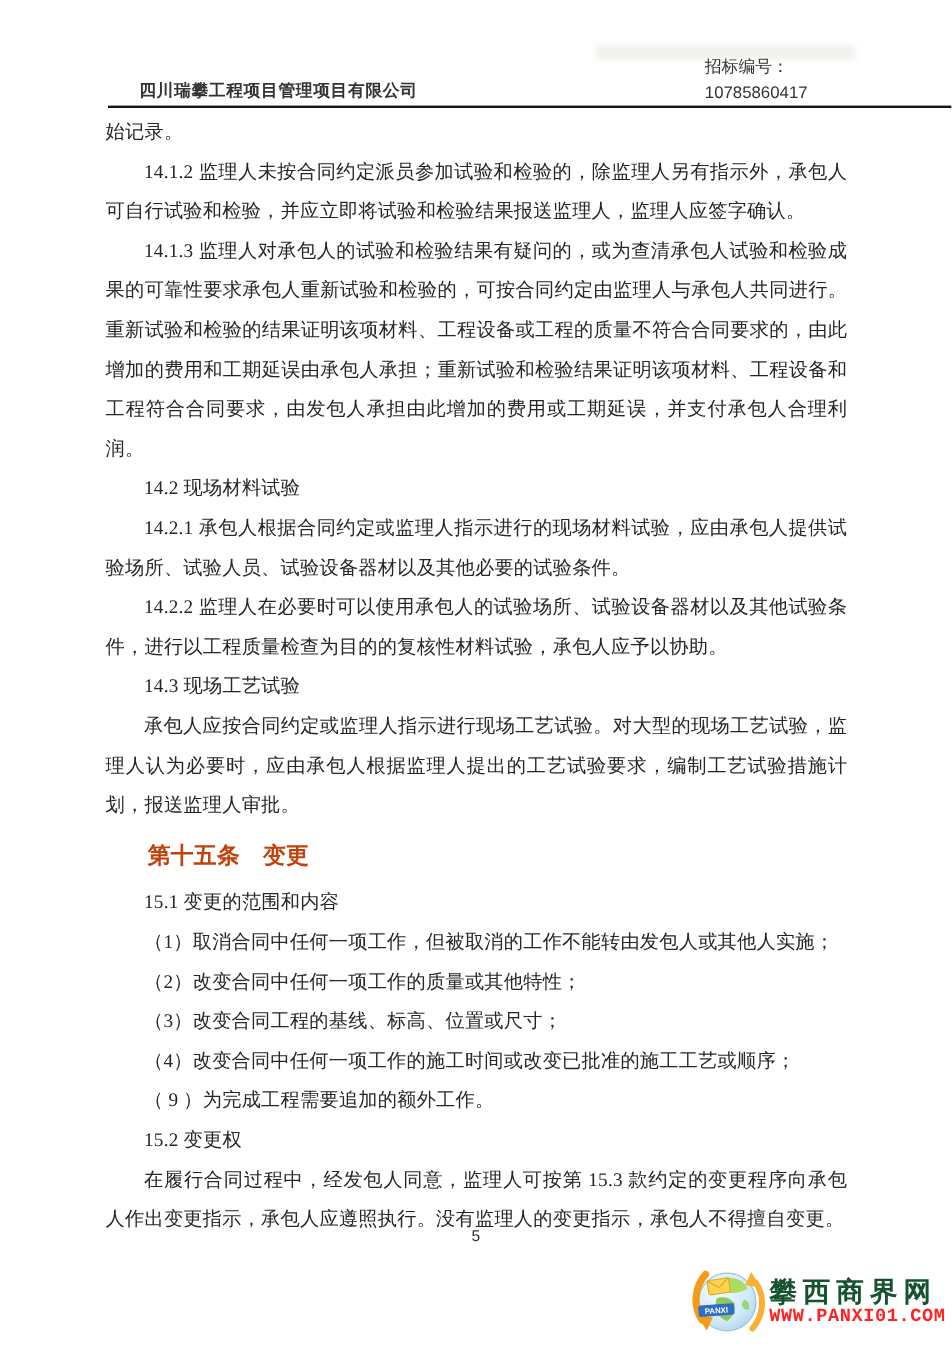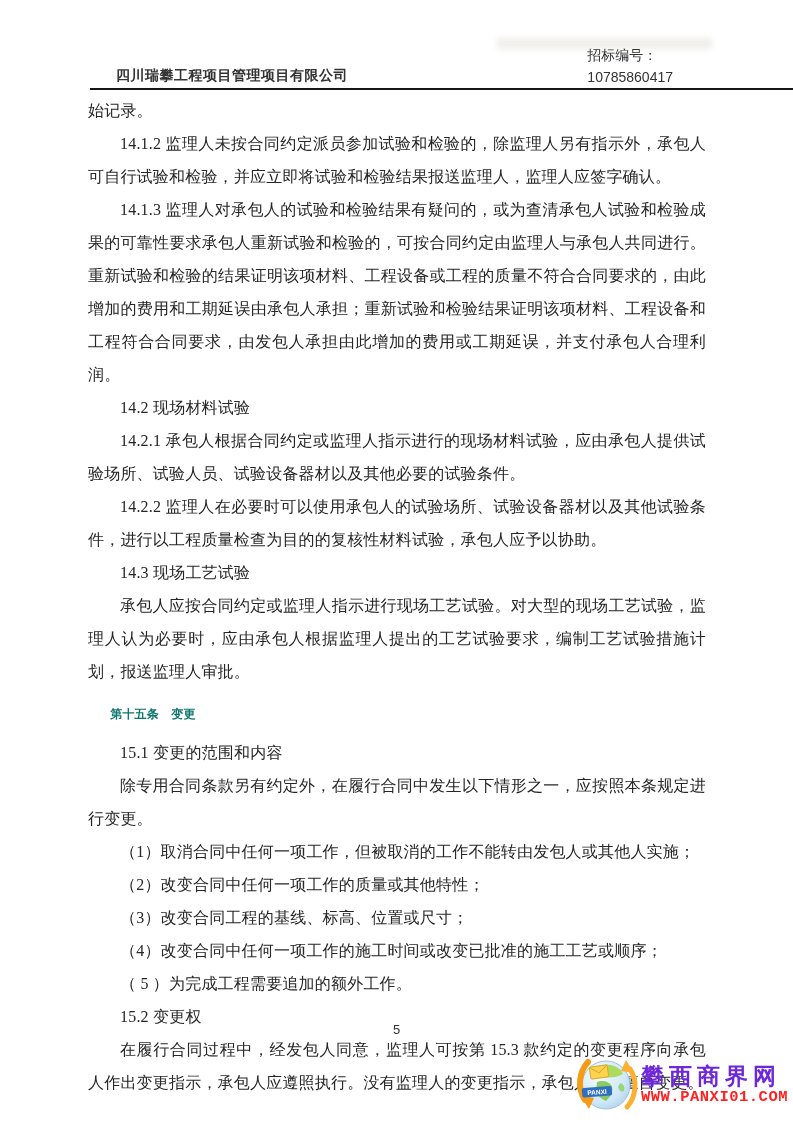--- a/index.html
+++ b/index.html
@@ -53,25 +53,25 @@
     font-size:16px;
     line-height:33px;
     text-align:justify;
     letter-spacing:.2px;
   }
   .doc p{margin:0;text-indent:2em;}
   .doc p.cont{text-indent:0;}
   .doc .heading{
     font-family:"Liberation Sans","DejaVu Sans",sans-serif;
     font-weight:bold;
-    font-size:12px;
+    font-size:19px;
     line-height:36px;
     margin:8px 0 4px 0;
     text-indent:1.85em;
-    color:#0f766e;
+    color:#c2410c;
   }
   
   .page-footer{
     position:absolute;
     left:0;right:0;top:1022px;
     text-align:center;
     font-family:"Liberation Sans","DejaVu Sans",sans-serif;
     font-size:13px;
     line-height:16px;
     color:#333;
@@ -120,26 +120,25 @@
   <p class="cont">始记录。</p>
   <p>14.1.2 监理人未按合同约定派员参加试验和检验的，除监理人另有指示外，承包人可自行试验和检验，并应立即将试验和检验结果报送监理人，监理人应签字确认。</p>
   <p>14.1.3 监理人对承包人的试验和检验结果有疑问的，或为查清承包人试验和检验成果的可靠性要求承包人重新试验和检验的，可按合同约定由监理人与承包人共同进行。重新试验和检验的结果证明该项材料、工程设备或工程的质量不符合合同要求的，由此增加的费用和工期延误由承包人承担；重新试验和检验结果证明该项材料、工程设备和工程符合合同要求，由发包人承担由此增加的费用或工期延误，并支付承包人合理利润。</p>
   <p>14.2 现场材料试验</p>
   <p>14.2.1 承包人根据合同约定或监理人指示进行的现场材料试验，应由承包人提供试验场所、试验人员、试验设备器材以及其他必要的试验条件。</p>
   <p>14.2.2 监理人在必要时可以使用承包人的试验场所、试验设备器材以及其他试验条件，进行以工程质量检查为目的的复核性材料试验，承包人应予以协助。</p>
   <p>14.3 现场工艺试验</p>
   <p>承包人应按合同约定或监理人指示进行现场工艺试验。对大型的现场工艺试验，监理人认为必要时，应由承包人根据监理人提出的工艺试验要求，编制工艺试验措施计划，报送监理人审批。</p>
   <p class="heading">第十五条　变更</p>
   <p>15.1 变更的范围和内容</p>
-  <p>除专用合同条款另有约定外，在履行合同中发生以下情形之一，应按照本条规定进行变更。</p>
   <p>（1）取消合同中任何一项工作，但被取消的工作不能转由发包人或其他人实施；</p>
   <p>（2）改变合同中任何一项工作的质量或其他特性；</p>
   <p>（3）改变合同工程的基线、标高、位置或尺寸；</p>
   <p>（4）改变合同中任何一项工作的施工时间或改变已批准的施工工艺或顺序；</p>
-  <p>（ 5 ）为完成工程需要追加的额外工作。</p>
+  <p>（ 9 ）为完成工程需要追加的额外工作。</p>
   <p>15.2 变更权</p>
   <p>在履行合同过程中，经发包人同意，监理人可按第 15.3 款约定的变更程序向承包人作出变更指示，承包人应遵照执行。没有监理人的变更指示，承包人不得擅自变更。</p>
 </div>
 
 <div class="page-footer">5</div>
 
 <div class="watermark">
   <svg class="wm-logo" viewBox="0 0 64 58">
     <defs>
       <radialGradient id="globeGrad" cx="35%" cy="30%" r="85%">
@@ -164,16 +163,16 @@
     <path d="M5 39 L14 53 L19 42 Z" fill="#f59b18"></path>
     <path d="M52 51 C61 41 63 25 55 13" fill="none" stroke="#fbb034" stroke-width="5" stroke-linecap="round"></path>
     <path d="M59 17 L51 4 L46 15 Z" fill="#fbb034"></path>
 
     <g transform="rotate(-4 22 36)">
       <rect x="7" y="31" width="30" height="9.5" rx="2" fill="#2f6fc1"></rect>
       <text x="22" y="38.4" font-size="6.5" fill="#ffffff" text-anchor="middle" font-weight="bold" font-family="Liberation Sans, DejaVu Sans, sans-serif">PANXI</text>
     </g>
   </svg>
   <div class="wm-text">
-    <span class="wm-name" style="color: #6d28d9;">攀西商界网</span>
+    <span class="wm-name" style="color: #14532d;">攀西商界网</span>
     <span class="wm-url" style="color: rgb(255, 34, 34);">WWW.PANXI01.COM</span>
   </div>
 </div>
 
 </body></html>

